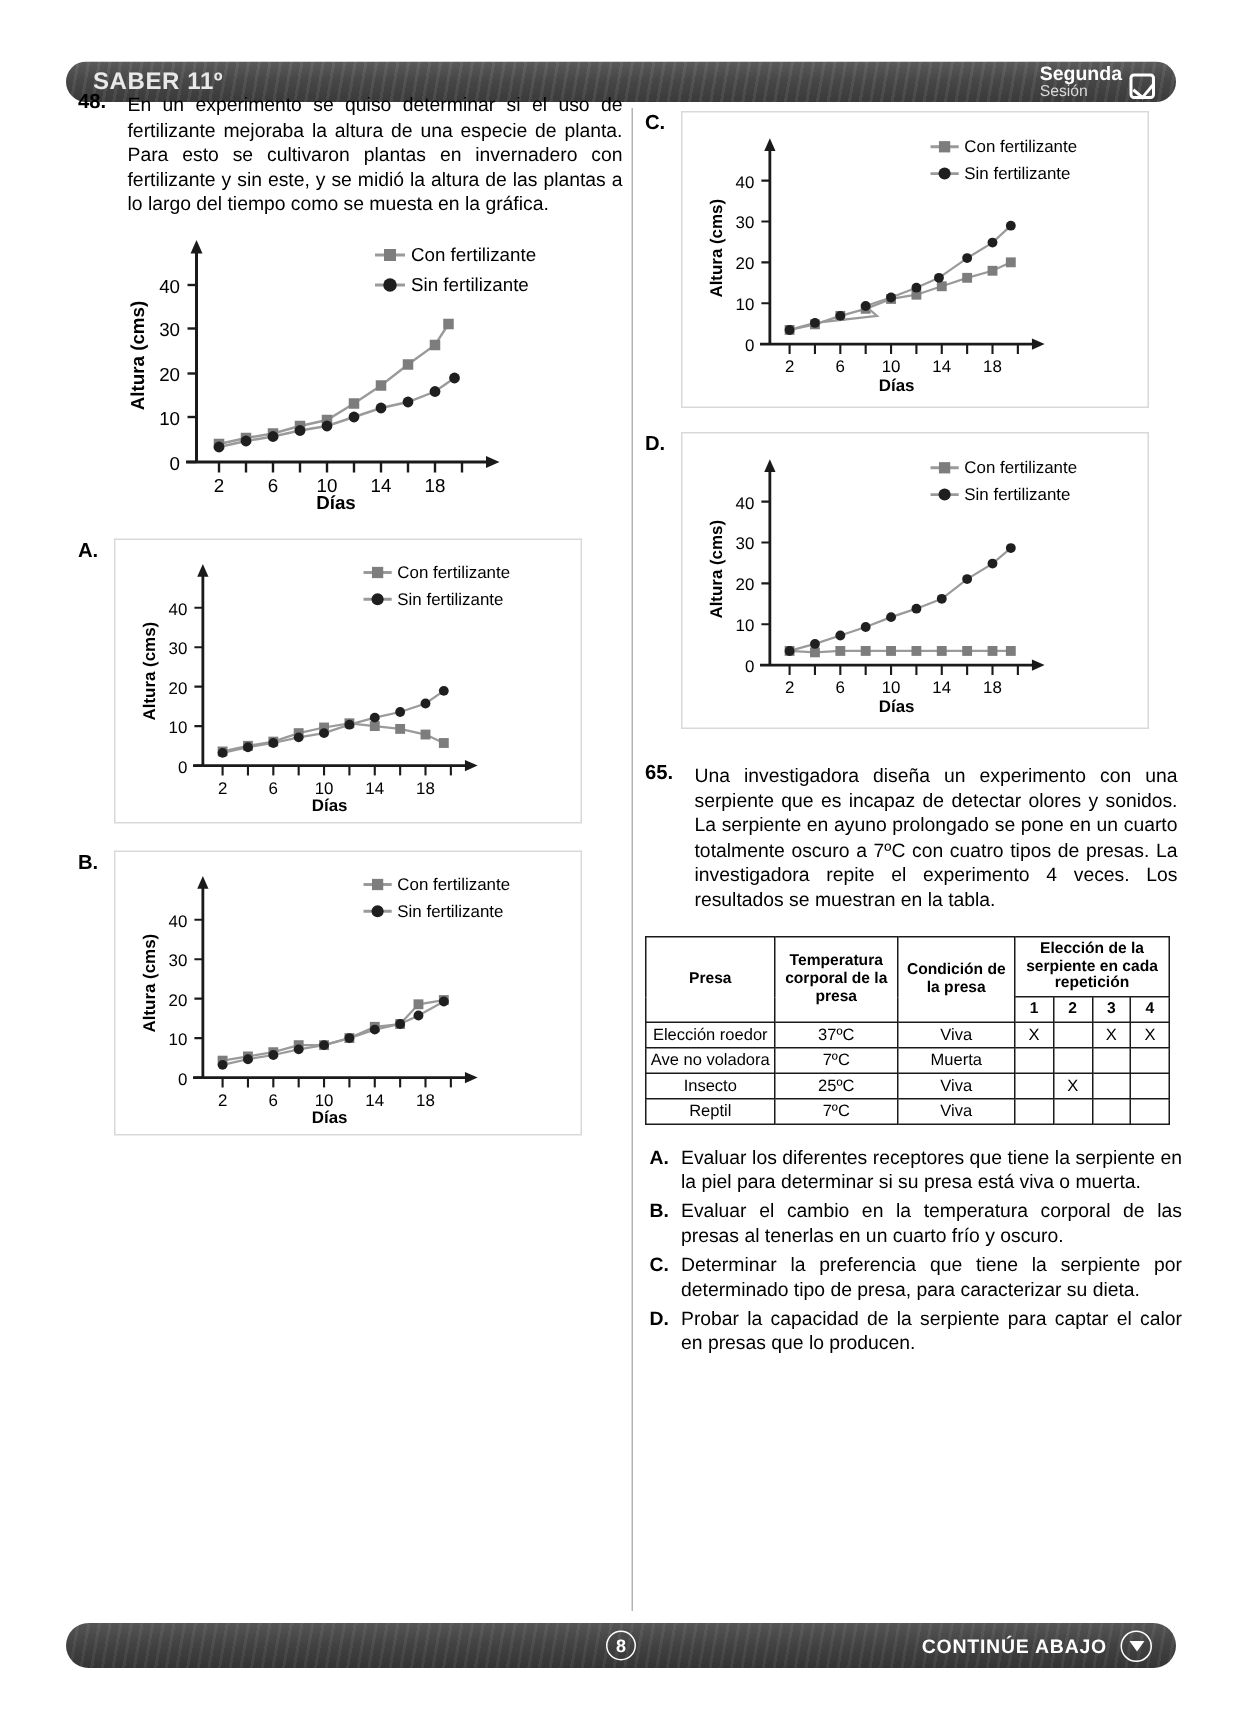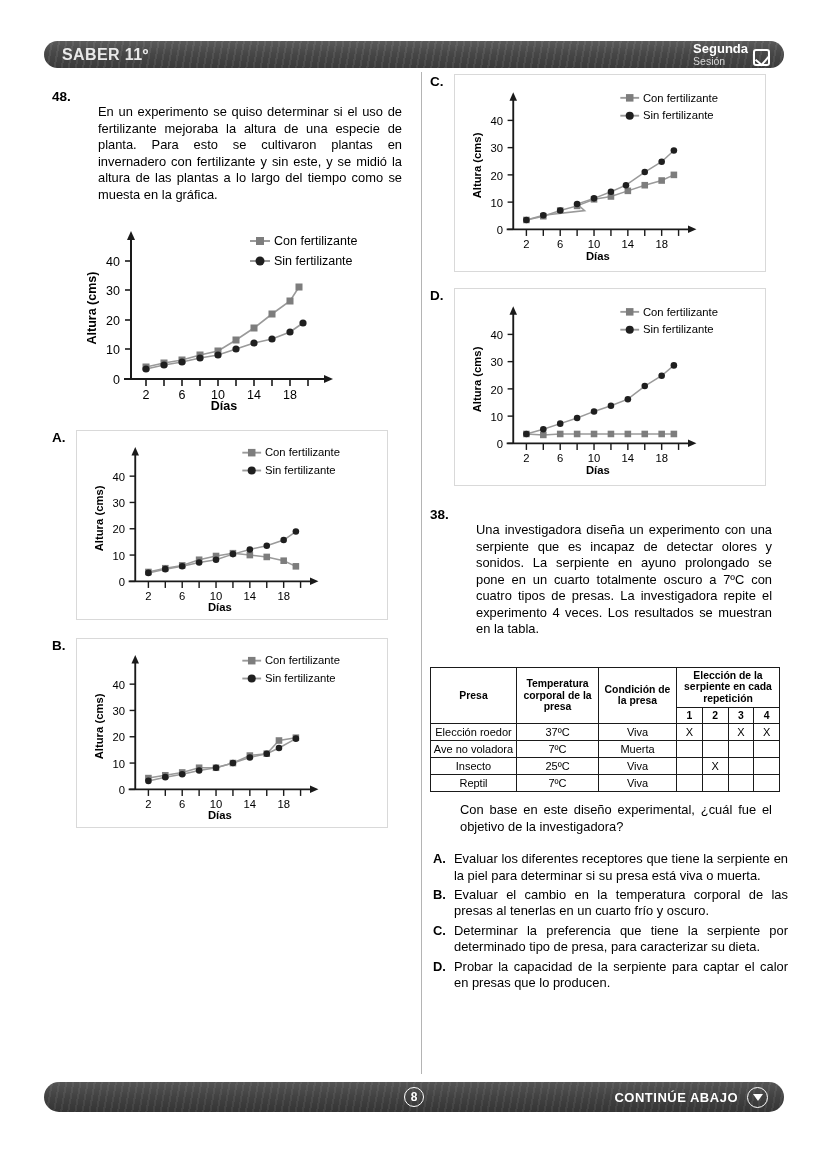--- a/index.html
+++ b/index.html
@@ -35,34 +35,34 @@
     width: 17px; height: 17px; border: 2px solid #ffffff; border-radius: 3px;
     position: relative; margin-bottom: 1px;
   }
   .check-box-icon::after {
     content: ""; position: absolute; left: 3px; top: 1px;
     width: 7px; height: 11px; border: solid #ffffff;
     border-width: 0 2.4px 2.4px 0; transform: rotate(40deg);
   }
 
   
-  .col-left  { position: absolute; left: 52px;  top: 88px; width: 366px; }
+  .col-left  { position: absolute; left: 52px;  top: 59px; width: 366px; }
   .col-right { position: absolute; left: 430px; top: 74px; width: 358px; }
   .divider {
     position: absolute; left: 421px; top: 72px;
     width: 1px; height: 1002px; background: #b4b4b4;
   }
 
   
   .qrow { display: flex; }
   .qnum { font-weight: bold; font-size: 13.5px; width: 30px; flex: 0 0 30px; padding-top: 1px; }
   .qbody { flex: 1; }
   .qtext {
     font-size: 12.9px; line-height: 1.28; text-align: justify;
-    text-justify: inter-word; margin: 16px;
+    text-justify: inter-word; margin: 3px;
   }
   .para-indent { margin-top: 12px; font-size: 12.9px; line-height: 1.28; text-align: justify; }
 
   
   .chart-wrap { position: relative; }
   .opt-row { display: flex; align-items: flex-start; margin-top: 14px; }
   .opt-letter { font-weight: bold; font-size: 13.5px; width: 24px; flex: 0 0 24px; }
   .opt-chart-box {
     border: 1px solid #d9d9d9; background: #fff;
     width: 312px; height: 190px; position: relative;
@@ -582,21 +582,21 @@
               <circle cx="202" cy="97" r="3.5"></circle>
               <circle cx="220" cy="86" r="3.5"></circle>
             <circle cx="233" cy="75" r="3.5"></circle>
           </g>
         </g>
       </svg>
     </div>
   </div>
 
   <div class="qrow" style="margin-top:20px;">
-    <div class="qnum">38.</div>
+    <div class="qnum">65.</div>
     <div class="qbody">
       <p class="qtext">Una investigadora diseña un experimento con una serpiente  que es incapaz  de detectar olores  y sonidos. La  serpiente en ayuno prolongado se pone  en un cuarto totalmente oscuro a 7ºC con cuatro tipos de presas. La investigadora repite el experimento 4 veces. Los resultados se muestran en la tabla.</p>
     </div>
   </div>
 
   <table class="prey-table">
     <thead>
       <tr>
         <th rowspan="2" style="width:86px;">Presa</th>
         <th rowspan="2" style="width:82px;">Temperatura corporal de la presa</th>
@@ -643,21 +643,20 @@
         <td class="prey-temp">7ºC</td>
         <td class="prey-cond">Viva</td>
         <td class="rep-cell"></td>
         <td class="rep-cell"></td>
         <td class="rep-cell"></td>
         <td class="rep-cell"></td>
       </tr>
     </tbody>
   </table>
 
-  <p class="qtext" style="margin-top:10px;margin-left:30px;">Con base en este diseño experimental, ¿cuál fue el objetivo de la investigadora?</p>
 
   <div class="ans-list">
     <div class="ans-item">
       <div class="ans-letter">A.</div>
       <div class="ans-text">Evaluar los diferentes receptores que tiene la serpiente  en la piel para determinar si su presa está viva o muerta.</div>
     </div>
     <div class="ans-item">
       <div class="ans-letter">B.</div>
       <div class="ans-text">Evaluar el cambio en la temperatura corporal de las presas  al tenerlas en un cuarto frío y oscuro.</div>
     </div>

